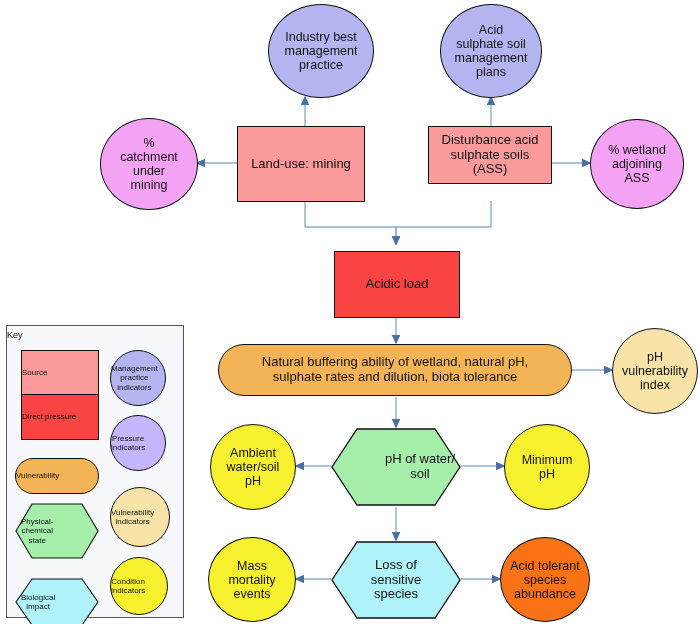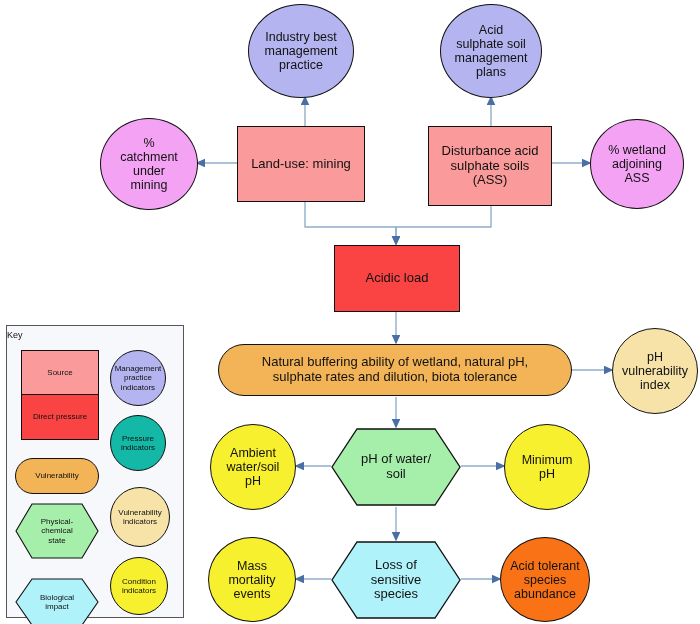--- a/index.html
+++ b/index.html
@@ -79,21 +79,20 @@
     top: 4px;
     left: 0;
     width: 100%;
     text-align: left;
     font-size: 9px;
   }
   .key-node {
     position: absolute;
     display: flex;
     align-items: center;
-    justify-content: center;
     text-align: center;
     box-sizing: border-box;
     font-size: 8px;
     line-height: 1.18;
     white-space: pre-line;
   }
 </style>
 </head>
 <body>
 
@@ -116,21 +115,21 @@
       <path d="M572,370 L612,370"></path>
       <path d="M396,397 L396,427"></path>
       <path d="M331,466 L296,466"></path>
       <path d="M461,466 L504,466"></path>
       <path d="M396,507 L396,540"></path>
       <path d="M331,579 L296,579"></path>
       <path d="M461,579 L500,579"></path>
     </g>
   </svg>
 
-  <div class="node ellipse" style="left:248px; top:4px; width:106px; height:94px; background:#B4B4F0; font-size:12.5px;">
+  <div class="node ellipse" style="left:268px; top:4px; width:106px; height:94px; background:#B4B4F0; font-size:12.5px;">
     <span>Industry best
 management
 practice</span>
   </div>
 
   <div class="node ellipse" style="left:440px; top:4px; width:102px; height:94px; background:#B4B4F0; font-size:12.5px;text-align:center;">
     <span>Acid
 sulphate soil
 management
 plans</span>
@@ -140,54 +139,54 @@
     <span>%
 catchment
 under
 mining</span>
   </div>
 
   <div class="node rect" style="left:237px; top:126px; width:128px; height:76px; background:#FA9A9A; font-size:13px;">
     <span>Land-use: mining</span>
   </div>
 
-  <div class="node rect" style="left:428px; top:126px; width:124px; height:80px; background:#FA9A9A; font-size:13px;">
+  <div class="node rect" style="left:428px; top:126px; width:124px; height:58px; background:#FA9A9A; font-size:13px;">
     <span>Disturbance acid
 sulphate soils
 (ASS)</span>
   </div>
 
   <div class="node ellipse" style="left:590px; top:119px; width:94px; height:90px; background:#F4A3F4; font-size:12.5px;">
     <span>% wetland
 adjoining
 ASS</span>
   </div>
 
-  <div class="node rect" style="left:334px; top:245px; width:126px; height:67px; background:#FA4343; font-size:13px;">
+  <div class="node rect" style="left:334px; top:251px; width:126px; height:67px; background:#FA4343; font-size:13px;">
     <span>Acidic load</span>
   </div>
 
   <div class="node pill" style="left:218px; top:344px; width:354px; height:52px; background:#F2B457; font-size:13px;">
     <span>Natural buffering ability of wetland, natural pH,
 sulphate rates and dilution, biota tolerance</span>
   </div>
 
   <div class="node ellipse" style="left:612px; top:328px; width:86px; height:86px; background:#F7E3A8; font-size:12.5px;">
     <span>pH
 vulnerability
 index</span>
   </div>
 
   <div class="node ellipse" style="left:210px; top:424px; width:86px; height:86px; background:#F7F02E; font-size:12.5px;">
     <span>Ambient
 water/soil
 pH</span>
   </div>
 
-  <div class="node hex" style="left:331px; top:428px; width:130px; height:78px; font-size:13px;">
+  <div class="node hex" style="left:331px; top:428px; width:130px; height:78px; font-size:13px;justify-content:flex-end;">
     <svg class="hex-inner" viewBox="0 0 130 78" preserveAspectRatio="none">
       <polygon points="26,1 104,1 129,39 104,77 26,77 1,39" fill="#A6EFAB" stroke="#111111" stroke-width="1.3"></polygon>
     </svg>
     <span class="hex-label">pH of water/
 soil</span>
   </div>
 
   <div class="node ellipse" style="left:504px; top:424px; width:86px; height:86px; background:#F7F02E; font-size:12.5px;">
     <span>Minimum
 pH</span>
@@ -245,21 +244,21 @@
       <span class="hex-label">Biological
 impact</span>
     </div>
 
     <div class="key-node" style="left:103px; top:24px; width:56px; height:56px; background:#B4B4F0; border:1.1px solid #111; border-radius:50%;">
       <span>Management
 practice
 indicators</span>
     </div>
 
-    <div class="key-node" style="left:103px; top:89px; width:56px; height:56px; background:#14b8a6; border:1.1px solid #111; border-radius:50%;">
+    <div class="key-node" style="left:103px; top:89px; width:56px; height:56px; background:#c4b5fd; border:1.1px solid #111; border-radius:50%;">
       <span>Pressure
 indicators</span>
     </div>
 
     <div class="key-node" style="left:103px; top:161px; width:60px; height:60px; background:#F7E3A8; border:1.1px solid #111; border-radius:50%;">
       <span>Vulnerability
 indicators</span>
     </div>
 
     <div class="key-node" style="left:103px; top:231px; width:58px; height:58px; background:#F7F02E; border:1.1px solid #111; border-radius:50%;">

